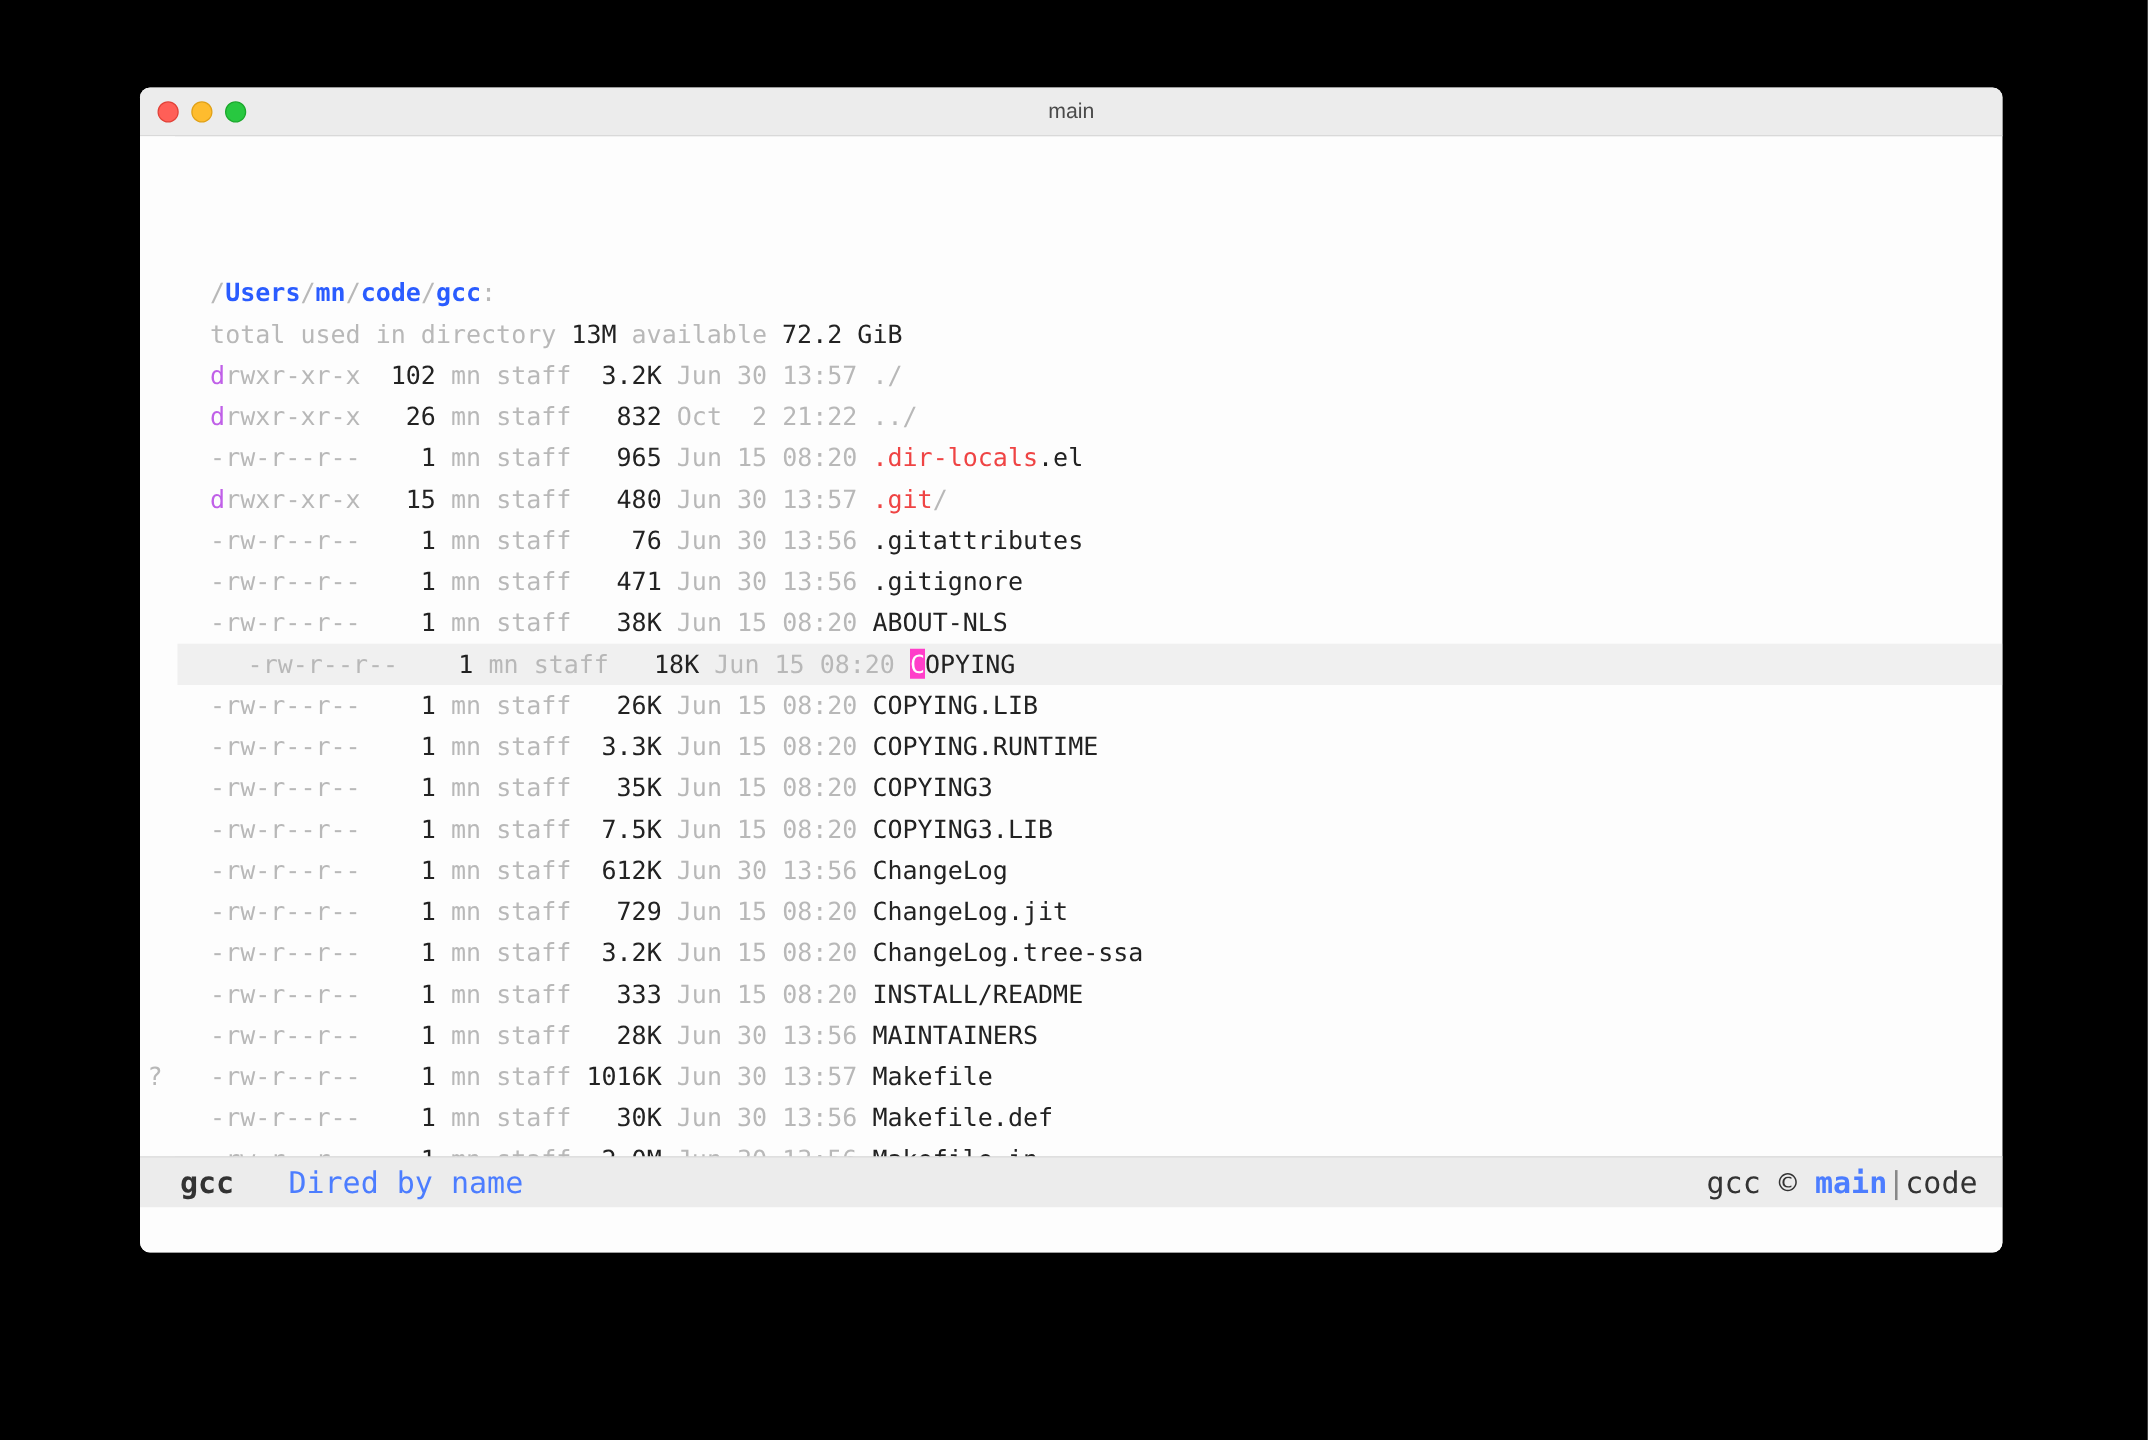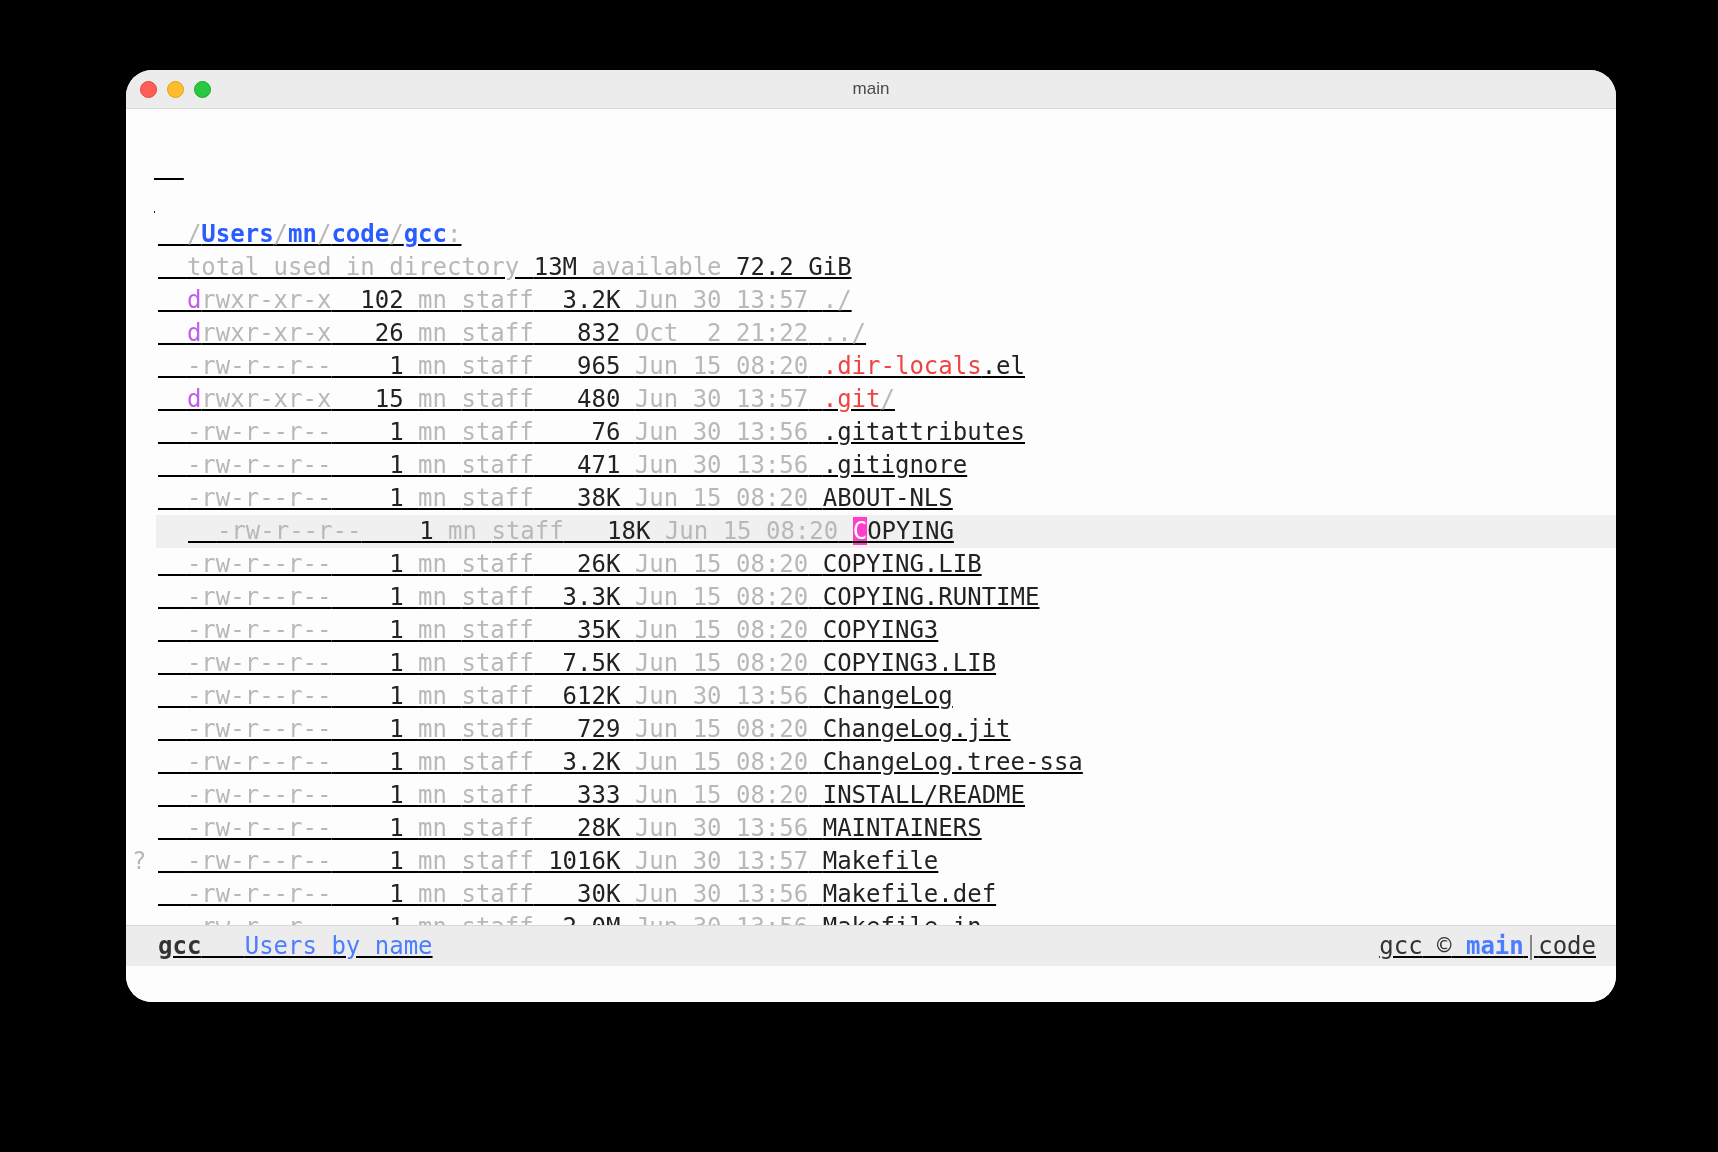--- a/index.html
+++ b/index.html
@@ -5,31 +5,30 @@
   html, body {
     margin: 0;
     padding: 0;
     background: #000;
     width: 1718px;
     height: 1152px;
     font-family: "SF Mono", "Menlo", "Consolas", monospace;
   }
   .window {
     position: absolute;
-    left: 126px;
+    left: 112px;
     top: 70px;
     width: 1490px;
     height: 932px;
     background: #fdfdfd;
-    border-radius: 26px;
+    border-radius: 8px;
     box-shadow: 0 30px 80px rgba(0,0,0,.55), 0 0 0 1px rgba(0,0,0,.15);
     overflow: hidden;
     display: flex;
     flex-direction: column;
-    text-decoration: underline;
   }
   .titlebar {
     height: 38px;
     background: #ececec;
     border-bottom: 1px solid #d9d9d9;
     display: flex;
     align-items: center;
     position: relative;
     flex: 0 0 auto;
   }
@@ -50,21 +49,21 @@
     position:absolute;
     left:0; right:0;
     text-align:center;
     font: 500 17px -apple-system, "Helvetica Neue", Arial, sans-serif;
     color:#4a4a4a;
     pointer-events:none;
   }
   .content {
     flex: 1 1 auto;
     padding: 10px 0 0 0;
-    font-size: 24px;
+    font-size: 20px;
     line-height: 33px;
     color: #222;
     white-space: pre;
     overflow: hidden;
     position: relative;
   }
   .gutter {
     position:absolute;
     left:0; top:0; bottom:0;
     width:28px;
@@ -127,21 +126,21 @@
     <div class="title">main</div>
   </div>
 
   <div class="content" id="content">
     <div class="gutter"></div>
   <div class="row">  <span class="dim">/</span><span class="blue">Users</span><span class="dim">/</span><span class="blue">mn</span><span class="dim">/</span><span class="blue">code</span><span class="dim">/</span><span class="blue">gcc</span><span class="dim">:</span></div><div class="row">  <span class="dim">total used in directory </span>13M<span class="dim"> available </span>72.2 GiB</div><div class="row">  <span class="dirch">d</span><span class="dim">rwxr-xr-x</span>  102 <span class="dim">mn</span> <span class="dim">staff</span>  3.2K <span class="dim">Jun 30 13:57</span> <span><span class="dim">./</span></span></div><div class="row">  <span class="dirch">d</span><span class="dim">rwxr-xr-x</span>   26 <span class="dim">mn</span> <span class="dim">staff</span>   832 <span class="dim">Oct  2 21:22</span> <span><span class="dim">../</span></span></div><div class="row">  <span class="dim">-rw-r--r--</span>    1 <span class="dim">mn</span> <span class="dim">staff</span>   965 <span class="dim">Jun 15 08:20</span> <span><span class="teal">.dir-locals</span>.el</span></div><div class="row">  <span class="dirch">d</span><span class="dim">rwxr-xr-x</span>   15 <span class="dim">mn</span> <span class="dim">staff</span>   480 <span class="dim">Jun 30 13:57</span> <span><span class="teal">.git</span><span class="dim">/</span></span></div><div class="row">  <span class="dim">-rw-r--r--</span>    1 <span class="dim">mn</span> <span class="dim">staff</span>    76 <span class="dim">Jun 30 13:56</span> <span>.gitattributes</span></div><div class="row">  <span class="dim">-rw-r--r--</span>    1 <span class="dim">mn</span> <span class="dim">staff</span>   471 <span class="dim">Jun 30 13:56</span> <span>.gitignore</span></div><div class="row">  <span class="dim">-rw-r--r--</span>    1 <span class="dim">mn</span> <span class="dim">staff</span>   38K <span class="dim">Jun 15 08:20</span> <span>ABOUT-NLS</span></div><div class="row hl">  <span class="dim">-rw-r--r--</span>    1 <span class="dim">mn</span> <span class="dim">staff</span>   18K <span class="dim">Jun 15 08:20</span> <span><span class="cursor">C</span>OPYING</span></div><div class="row">  <span class="dim">-rw-r--r--</span>    1 <span class="dim">mn</span> <span class="dim">staff</span>   26K <span class="dim">Jun 15 08:20</span> <span>COPYING.LIB</span></div><div class="row">  <span class="dim">-rw-r--r--</span>    1 <span class="dim">mn</span> <span class="dim">staff</span>  3.3K <span class="dim">Jun 15 08:20</span> <span>COPYING.RUNTIME</span></div><div class="row">  <span class="dim">-rw-r--r--</span>    1 <span class="dim">mn</span> <span class="dim">staff</span>   35K <span class="dim">Jun 15 08:20</span> <span>COPYING3</span></div><div class="row">  <span class="dim">-rw-r--r--</span>    1 <span class="dim">mn</span> <span class="dim">staff</span>  7.5K <span class="dim">Jun 15 08:20</span> <span>COPYING3.LIB</span></div><div class="row">  <span class="dim">-rw-r--r--</span>    1 <span class="dim">mn</span> <span class="dim">staff</span>  612K <span class="dim">Jun 30 13:56</span> <span>ChangeLog</span></div><div class="row">  <span class="dim">-rw-r--r--</span>    1 <span class="dim">mn</span> <span class="dim">staff</span>   729 <span class="dim">Jun 15 08:20</span> <span>ChangeLog.jit</span></div><div class="row">  <span class="dim">-rw-r--r--</span>    1 <span class="dim">mn</span> <span class="dim">staff</span>  3.2K <span class="dim">Jun 15 08:20</span> <span>ChangeLog.tree-ssa</span></div><div class="row">  <span class="dim">-rw-r--r--</span>    1 <span class="dim">mn</span> <span class="dim">staff</span>   333 <span class="dim">Jun 15 08:20</span> <span>INSTALL/README</span></div><div class="row">  <span class="dim">-rw-r--r--</span>    1 <span class="dim">mn</span> <span class="dim">staff</span>   28K <span class="dim">Jun 30 13:56</span> <span>MAINTAINERS</span></div><div class="row"><span class="gmark">?</span>  <span class="dim">-rw-r--r--</span>    1 <span class="dim">mn</span> <span class="dim">staff</span> 1016K <span class="dim">Jun 30 13:57</span> <span>Makefile</span></div><div class="row">  <span class="dim">-rw-r--r--</span>    1 <span class="dim">mn</span> <span class="dim">staff</span>   30K <span class="dim">Jun 30 13:56</span> <span>Makefile.def</span></div><div class="row">  <span class="dim">-rw-r--r--</span>    1 <span class="dim">mn</span> <span class="dim">staff</span>  2.0M <span class="dim">Jun 30 13:56</span> <span>Makefile.in</span></div></div>
 
   <div class="modeline">
     <span class="buf">gcc</span>
     <span>&nbsp;&nbsp;&nbsp;</span>
-    <span class="mode">Users by name</span>
+    <span class="mode">Dired by name</span>
     <span class="spacer"></span>
     <span>gcc</span>
     <span>&nbsp;</span>
     <span>©</span>
     <span>&nbsp;</span>
     <span class="branch">main</span>
     <span class="sep">|</span>
     <span>code</span>
   </div>
 

